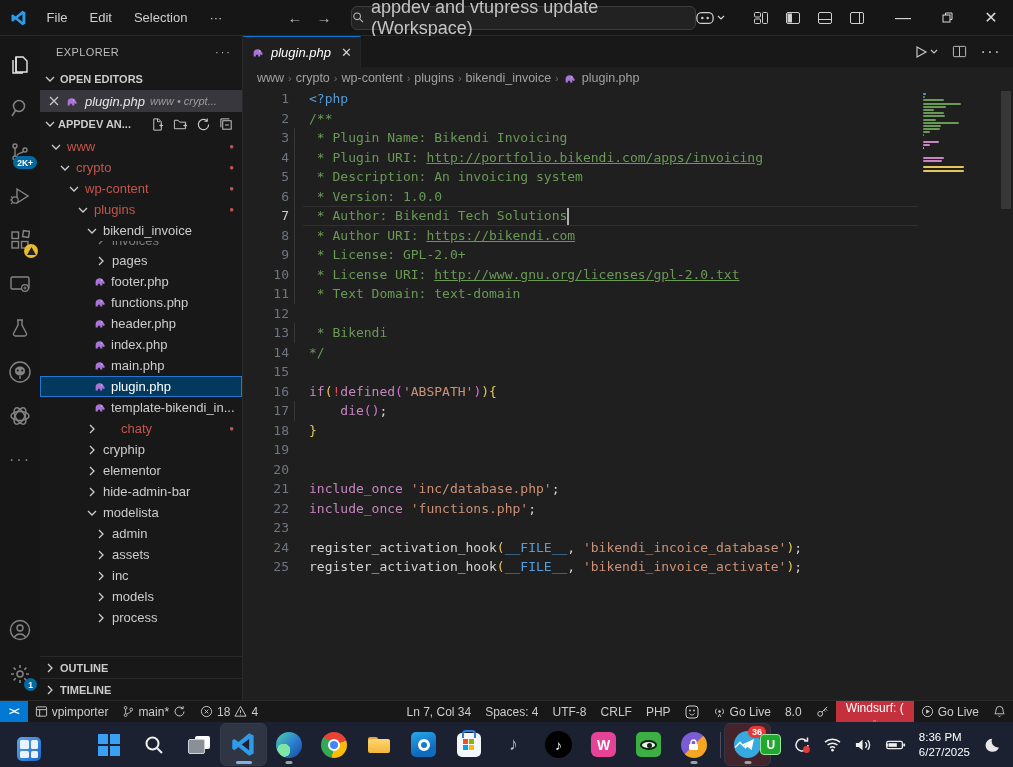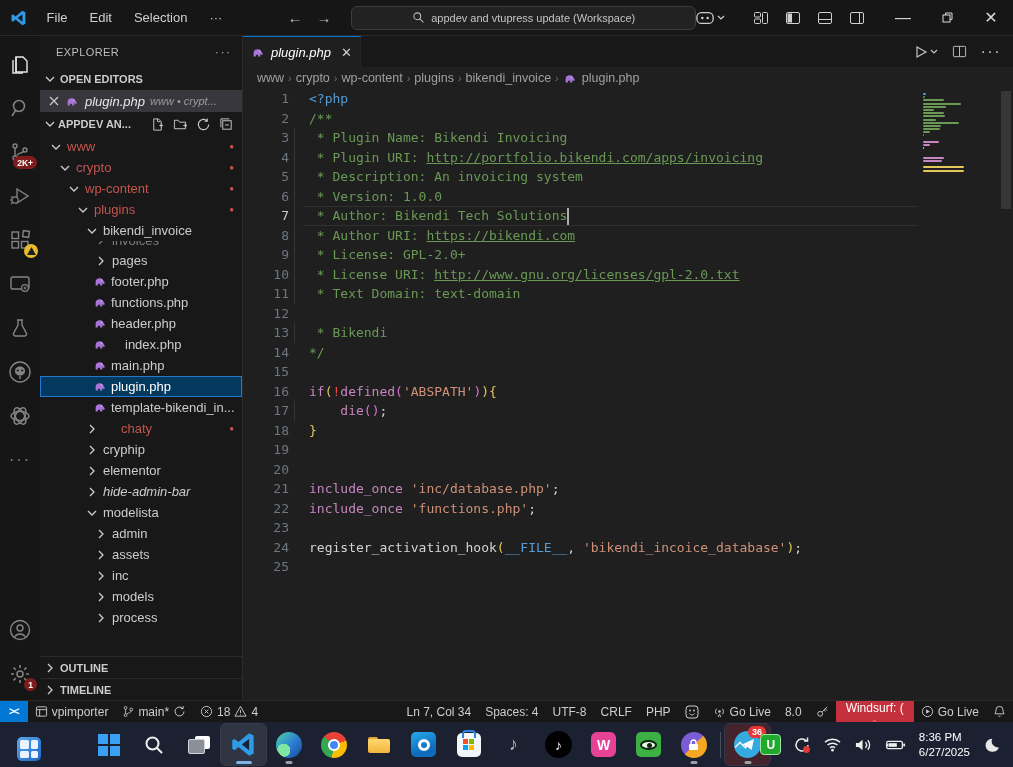--- a/index.html
+++ b/index.html
@@ -9,34 +9,34 @@
 
   
   .titlebar { position:absolute; left:0; top:0; width:1013px; height:36px;
     background:#161616; border-bottom:1px solid #2a2a2a; display:flex; align-items:center; }
   .tb-logo { width:20px; height:20px; margin:0 10px 0 10px; }
   .tb-menus { display:flex; gap:4px; font-size:13px; color:#cfcfcf; }
   .tb-menu { padding:3px 9px; border-radius:5px; }
   .nav-arrows { display:flex; gap:14px; margin-left:56px; color:#bbb; font-size:15px; }
   .searchbox { margin-left:20px; width:392px; height:24px; background:#222222;
     border:1px solid #3c3c3c; border-radius:6px; display:flex; align-items:center;
-    justify-content:center; gap:6px; font-size:11px; color:#c4c4c4; }
+    justify-content:center; gap:6px; font-size:18px; color:#c4c4c4; }
   .tb-right { margin-left:auto; display:flex; align-items:center; }
   .copilot { display:flex; align-items:center; gap:3px; margin-right:28px; }
   .layout-icons { display:flex; gap:16px; margin-right:16px; }
   .win-controls { display:flex; }
   .win-btn { width:44px; height:35px; display:flex; align-items:center; justify-content:center; color:#d9d9d9; }
 
   
   .activitybar { position:absolute; left:0; top:36px; width:40px; height:664px;
     background:#161616; display:flex; flex-direction:column; align-items:center; padding-top:6px; }
   .act-item { width:40px; height:44px; display:flex; align-items:center; justify-content:center;
     position:relative; color:#848484; }
   .act-item.active { color:#e7e7e7; }
-  .act-badge { position:absolute; right:3px; bottom:5px; background:#7f1d1d; color:#fff;
+  .act-badge { position:absolute; right:3px; bottom:5px; background:#0369a1; color:#fff;
     border-radius:9px; font-size:8.5px; padding:1.5px 4px; font-weight:bold; }
   .act-warn { position:absolute; right:2px; bottom:4px; width:14px; height:14px; border-radius:50%;
     background:#e8bb2c; display:flex; align-items:center; justify-content:center; }
   .act-bottom { margin-top:auto; display:flex; flex-direction:column; align-items:center; padding-bottom:4px; }
 
   
   .sidebar { position:absolute; left:40px; top:36px; width:203px; height:664px;
     background:#181818; border-right:1px solid #2a2a2a; display:flex; flex-direction:column; font-size:13px; }
   .sb-header { height:32px; display:flex; align-items:center; padding:0 10px 0 16px;
     font-size:11px; letter-spacing:.4px; color:#bdbdbd; }
@@ -476,21 +476,21 @@
           <span style="display: flex;">
             <svg width="15" height="15" viewBox="0 0 16 16">
               <path fill="#A974D8" d="M2.8 12.2V8.3c0-2.2 1.8-3.7 4.2-3.7 1.7 0 3 .7 3.8 2l1.5 2.2c.4.5.2 1.2-.3 1.6-.5.3-1.1.2-1.5-.2l-.6-.7v2.7H7.6v-1.7H5.2v1.7z"></path>
               <circle cx="9.4" cy="6.4" r=".6" fill="#fff"></circle>
             </svg>
           </span>
           <span>header.php</span>
         </div>
       </div>
       <div class="tree-row">
-        <div class="" style="display: flex; align-items: center; gap: 17px; padding-left: 53px; flex: 1 1 0%;">
+        <div class="" style="display: flex; align-items: center; gap: 3px; padding-left: 53px; flex: 1 1 0%;">
           <span style="display: flex;">
             <svg width="15" height="15" viewBox="0 0 16 16">
               <path fill="#A974D8" d="M2.8 12.2V8.3c0-2.2 1.8-3.7 4.2-3.7 1.7 0 3 .7 3.8 2l1.5 2.2c.4.5.2 1.2-.3 1.6-.5.3-1.1.2-1.5-.2l-.6-.7v2.7H7.6v-1.7H5.2v1.7z"></path>
               <circle cx="9.4" cy="6.4" r=".6" fill="#fff"></circle>
             </svg>
           </span>
           <span>index.php</span>
         </div>
       </div>
       <div class="tree-row">
@@ -551,21 +551,21 @@
         <div class="" style="display: flex; align-items: center; gap: 3px; padding-left: 44px; flex: 1 1 0%;">
           <span class="chev">
             <svg width="16" height="16" viewBox="0 0 16 16">
               <path d="M6 4l4 4-4 4" stroke="#ccc" stroke-width="1.3" fill="none"></path>
             </svg>
           </span>
           <span>elementor</span>
         </div>
       </div>
       <div class="tree-row">
-        <div class="" style="display: flex; align-items: center; gap: 3px; padding-left: 44px; flex: 1 1 0%; font-style: italic;">
+        <div class="" style="display: flex; align-items: center; gap: 3px; padding-left: 44px; flex: 1 1 0%;">
           <span class="chev">
             <svg width="16" height="16" viewBox="0 0 16 16">
               <path d="M6 4l4 4-4 4" stroke="#ccc" stroke-width="1.3" fill="none"></path>
             </svg>
           </span>
           <span>hide-admin-bar</span>
         </div>
       </div>
       <div class="tree-row">
         <div class="" style="display: flex; align-items: center; gap: 3px; padding-left: 44px; flex: 1 1 0%;">
@@ -726,21 +726,21 @@
         <div class="code-line"><span class="gutter">15</span><span class="ltext"></span></div>
         <div class="code-line"><span class="gutter">16</span><span class="ltext"><span class="tok-magenta">if</span><span class="tok-gold">(</span><span class="tok-red">!</span><span class="tok-magenta">defined</span><span class="tok-purple">(</span><span class="tok-orange">'ABSPATH'</span><span class="tok-purple">)</span><span class="tok-gold">)</span><span class="tok-gold">{</span></span></div>
         <div class="code-line"><span class="gutter">17</span><span class="ltext guide"><span class="tok-white">    </span><span class="tok-magenta">die</span><span class="tok-purple">(</span><span class="tok-purple">)</span><span class="tok-white">;</span></span></div>
         <div class="code-line"><span class="gutter">18</span><span class="ltext"><span class="tok-gold">}</span></span></div>
         <div class="code-line"><span class="gutter">19</span><span class="ltext"></span></div>
         <div class="code-line"><span class="gutter">20</span><span class="ltext"></span></div>
         <div class="code-line"><span class="gutter">21</span><span class="ltext"><span class="tok-magenta">include_once</span><span class="tok-white"> </span><span class="tok-orange">'inc/database.php'</span><span class="tok-white">;</span></span></div>
         <div class="code-line"><span class="gutter">22</span><span class="ltext"><span class="tok-magenta">include_once</span><span class="tok-white"> </span><span class="tok-orange">'functions.php'</span><span class="tok-white">;</span></span></div>
         <div class="code-line"><span class="gutter">23</span><span class="ltext"></span></div>
         <div class="code-line"><span class="gutter">24</span><span class="ltext"><span class="tok-white">register_activation_hook</span><span class="tok-gold">(</span><span class="tok-blue2">__FILE__</span><span class="tok-white">, </span><span class="tok-orange">'bikendi_incoice_database'</span><span class="tok-gold">)</span><span class="tok-white">;</span></span></div>
-        <div class="code-line"><span class="gutter">25</span></div>
+        <div class="code-line"><span class="gutter">25</span><span class="ltext"><span class="tok-white">register_activation_hook</span><span class="tok-gold">(</span><span class="tok-blue2">__FILE__</span><span class="tok-white">, </span><span class="tok-orange">'bikendi_invoice_activate'</span><span class="tok-gold">)</span><span class="tok-white">;</span></span></div>
       </div>
     <div class="minimap" id="minimap">
         <div class="mm-line" style="width: 3.25px; background: rgb(86, 156, 214);"></div>
         <div class="mm-line" style="width: 1.95px; background: rgb(106, 153, 85);"></div>
         <div class="mm-line" style="width: 21.45px; background: rgb(106, 153, 85);"></div>
         <div class="mm-line" style="width: 37.7px; background: rgb(106, 153, 85);"></div>
         <div class="mm-line" style="width: 22.75px; background: rgb(106, 153, 85);"></div>
         <div class="mm-line" style="width: 11.05px; background: rgb(106, 153, 85);"></div>
         <div class="mm-line" style="width: 21.45px; background: rgb(106, 153, 85);"></div>
         <div class="mm-line" style="width: 22.1px; background: rgb(106, 153, 85);"></div>

